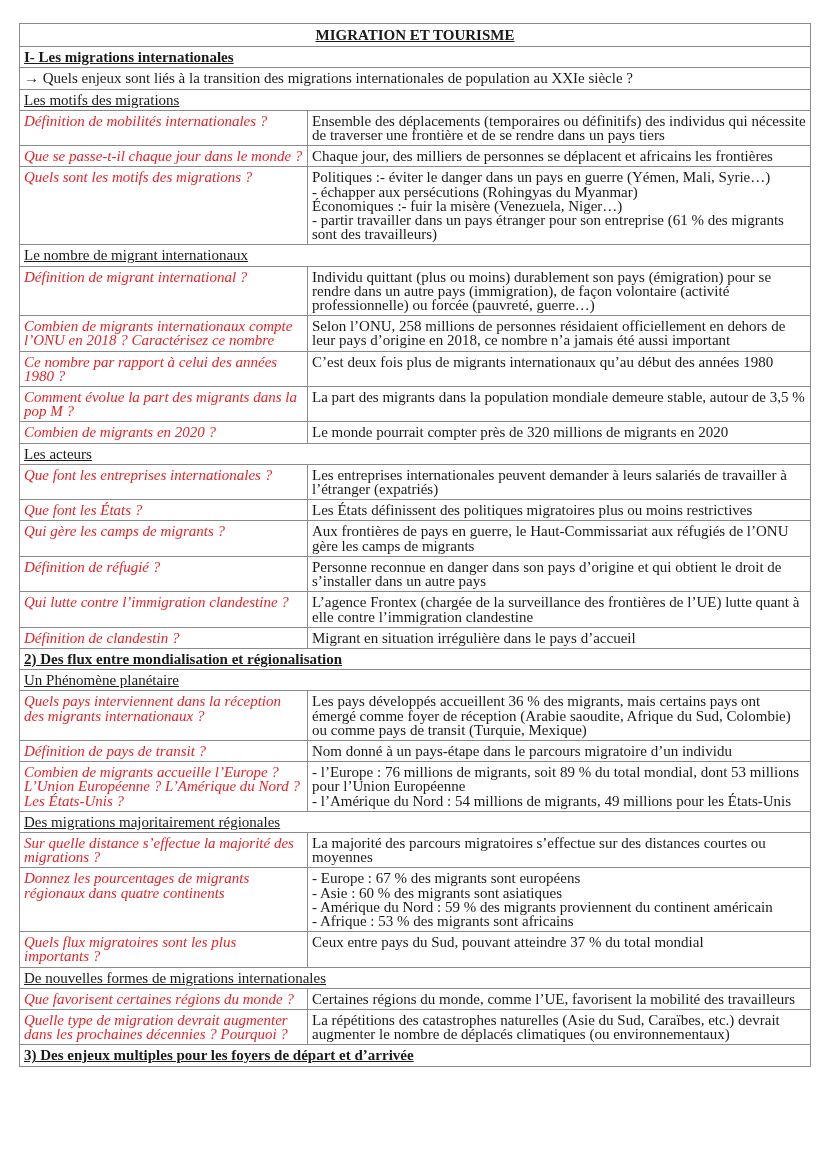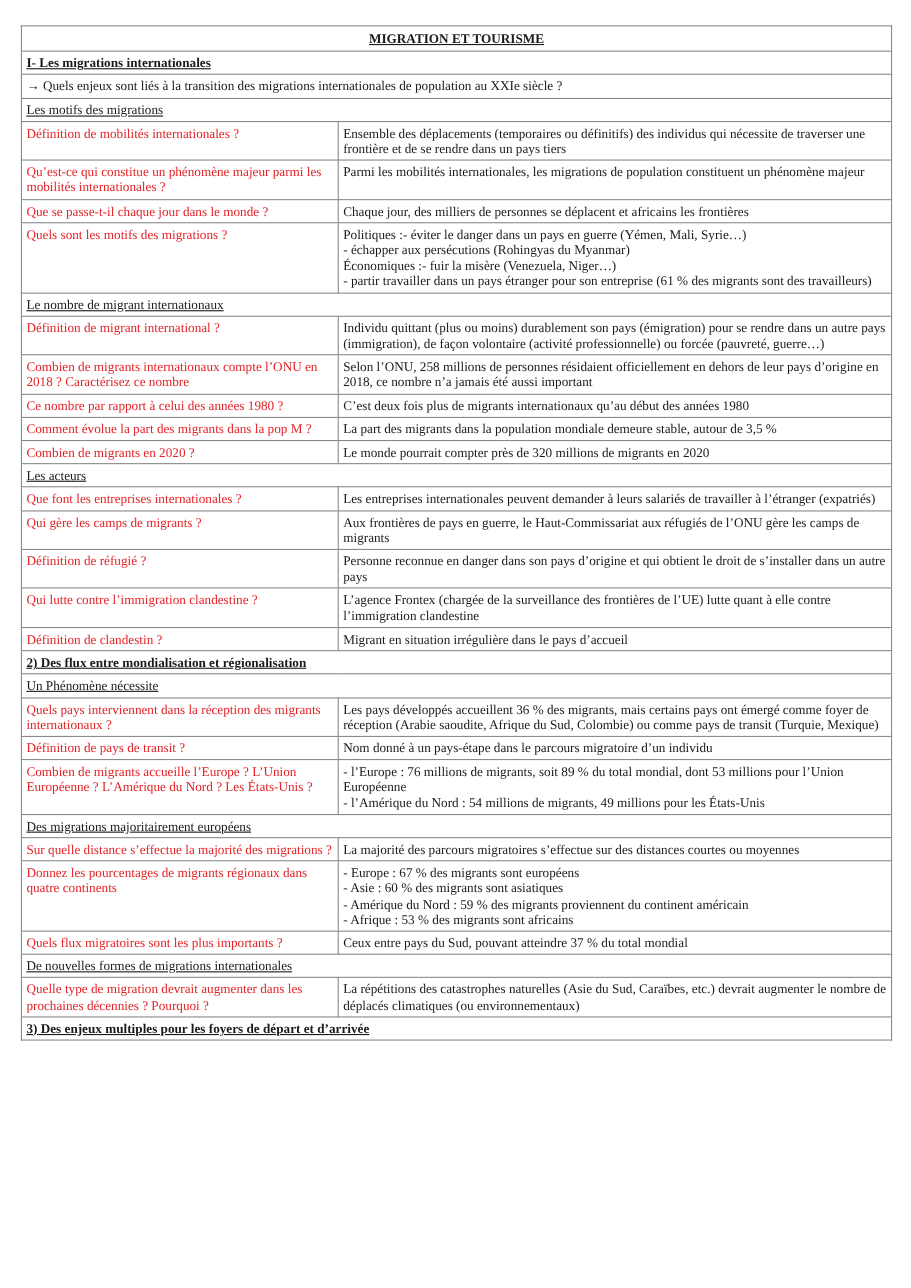--- a/index.html
+++ b/index.html
@@ -1,24 +1,24 @@
 <!DOCTYPE html>
 <html><head>
 <meta charset="utf-8">
 <style>
   html, body { margin: 0; padding: 0; background: #ffffff; }
   body { width: 828px; height: 1171px; position: relative; overflow: hidden; font-family: "Liberation Serif", serif; color: #1a1a1a; }
-  .doc { position: absolute; left: 19px; top: 23px; width: 791px; border-collapse: collapse; table-layout: fixed; font-size: 12px; line-height: 14.2px; }
+  .doc { position: absolute; left: 19px; top: 23px; width: 791px; border-collapse: collapse; table-layout: fixed; font-size: 15px; line-height: 14.2px; }
   .doc td { border: 1px solid #8a8a8a; padding: 3px 4px 3px 4px; vertical-align: top; }
   .doc col.c1 { width: 288px; }
   .doc col.c2 { width: 503px; }
   .title { text-align: center; font-weight: bold; text-decoration: underline; padding-top: 4px !important; padding-bottom: 4px !important; }
   .part { font-weight: bold; text-decoration: underline; }
   .sub { text-decoration: underline; }
-  .q { color: #e32428; }
+  .q { color: #e32428; font-style: italic; }
   .a { color: #1a1a1a; }
   .line { display: block; }
 </style>
 </head>
 <body>
 
 <table class="doc">
   <colgroup>
       <col class="c1">
       <col class="c2">
@@ -36,26 +36,20 @@
       <tr>
         <td colspan="2" class="sub">Les motifs des migrations</td>
       </tr>
       <tr>
         <td class="q">Définition de mobilités internationales ?</td>
         <td class="a">
           <span class="line">Ensemble des déplacements (temporaires ou définitifs) des individus qui nécessite de traverser une frontière et de se rendre dans un pays tiers</span>
         </td>
       </tr>
       <tr>
-        <td class="q">Qu’est-ce qui constitue un phénomène majeur parmi les mobilités internationales ?</td>
-        <td class="a">
-          <span class="line">Parmi les mobilités internationales, les migrations de population constituent un phénomène majeur</span>
-        </td>
-      </tr>
-      <tr>
         <td class="q">Que se passe-t-il chaque jour dans le monde ?</td>
         <td class="a">
           <span class="line">Chaque jour, des milliers de personnes se déplacent et africains les frontières</span>
         </td>
       </tr>
       <tr>
         <td class="q">Quels sont les motifs des migrations ?</td>
         <td class="a">
           <span class="line">Politiques :- éviter le danger dans un pays en guerre (Yémen, Mali, Syrie…)</span>
           <span class="line">- échapper aux persécutions (Rohingyas du Myanmar)</span>
@@ -99,20 +93,26 @@
       <tr>
         <td colspan="2" class="sub">Les acteurs</td>
       </tr>
       <tr>
         <td class="q">Que font les entreprises internationales ?</td>
         <td class="a">
           <span class="line">Les entreprises internationales peuvent demander à leurs salariés de travailler à l’étranger (expatriés)</span>
         </td>
       </tr>
       <tr>
+        <td class="q">Que font les États ?</td>
+        <td class="a">
+          <span class="line">Les États définissent des politiques migratoires plus ou moins restrictives</span>
+        </td>
+      </tr>
+      <tr>
         <td class="q">Qui gère les camps de migrants ?</td>
         <td class="a">
           <span class="line">Aux frontières de pays en guerre, le Haut-Commissariat aux réfugiés de l’ONU gère les camps de migrants</span>
         </td>
       </tr>
       <tr>
         <td class="q">Définition de réfugié ?</td>
         <td class="a">
           <span class="line">Personne reconnue en danger dans son pays d’origine et qui obtient le droit de s’installer dans un autre pays</span>
         </td>
@@ -126,21 +126,21 @@
       <tr>
         <td class="q">Définition de clandestin ?</td>
         <td class="a">
           <span class="line">Migrant en situation irrégulière dans le pays d’accueil</span>
         </td>
       </tr>
       <tr>
         <td colspan="2" class="part">2) Des flux entre mondialisation et régionalisation</td>
       </tr>
       <tr>
-        <td colspan="2" class="sub">Un Phénomène nécessite</td>
+        <td colspan="2" class="sub">Un Phénomène planétaire</td>
       </tr>
       <tr>
         <td class="q">Quels pays interviennent dans la réception des migrants internationaux ?</td>
         <td class="a">
           <span class="line">Les pays développés accueillent 36 % des migrants, mais certains pays ont émergé comme foyer de réception (Arabie saoudite, Afrique du Sud, Colombie) ou comme pays de transit (Turquie, Mexique)</span>
         </td>
       </tr>
       <tr>
         <td class="q">Définition de pays de transit ?</td>
         <td class="a">
@@ -148,21 +148,21 @@
         </td>
       </tr>
       <tr>
         <td class="q">Combien de migrants accueille l’Europe ? L’Union Européenne ? L’Amérique du Nord ? Les États-Unis ?</td>
         <td class="a">
           <span class="line">- l’Europe : 76 millions de migrants, soit 89 % du total mondial, dont 53 millions pour l’Union Européenne</span>
           <span class="line">- l’Amérique du Nord : 54 millions de migrants, 49 millions pour les États-Unis</span>
         </td>
       </tr>
       <tr>
-        <td colspan="2" class="sub">Des migrations majoritairement européens</td>
+        <td colspan="2" class="sub">Des migrations majoritairement régionales</td>
       </tr>
       <tr>
         <td class="q">Sur quelle distance s’effectue la majorité des migrations ?</td>
         <td class="a">
           <span class="line">La majorité des parcours migratoires s’effectue sur des distances courtes ou moyennes</span>
         </td>
       </tr>
       <tr>
         <td class="q">Donnez les pourcentages de migrants régionaux dans quatre continents</td>
         <td class="a">
@@ -175,20 +175,26 @@
       <tr>
         <td class="q">Quels flux migratoires sont les plus importants ?</td>
         <td class="a">
           <span class="line">Ceux entre pays du Sud, pouvant atteindre 37 % du total mondial</span>
         </td>
       </tr>
       <tr>
         <td colspan="2" class="sub">De nouvelles formes de migrations internationales</td>
       </tr>
       <tr>
+        <td class="q">Que favorisent certaines régions du monde ?</td>
+        <td class="a">
+          <span class="line">Certaines régions du monde, comme l’UE, favorisent la mobilité des travailleurs</span>
+        </td>
+      </tr>
+      <tr>
         <td class="q">Quelle type de migration devrait augmenter dans les prochaines décennies ? Pourquoi ?</td>
         <td class="a">
           <span class="line">La répétitions des catastrophes naturelles (Asie du Sud, Caraïbes, etc.) devrait augmenter le nombre de déplacés climatiques (ou environnementaux)</span>
         </td>
       </tr>
       <tr>
         <td colspan="2" class="part">3) Des enjeux multiples pour les foyers de départ et d’arrivée</td>
       </tr>
     </tbody>
 </table>

